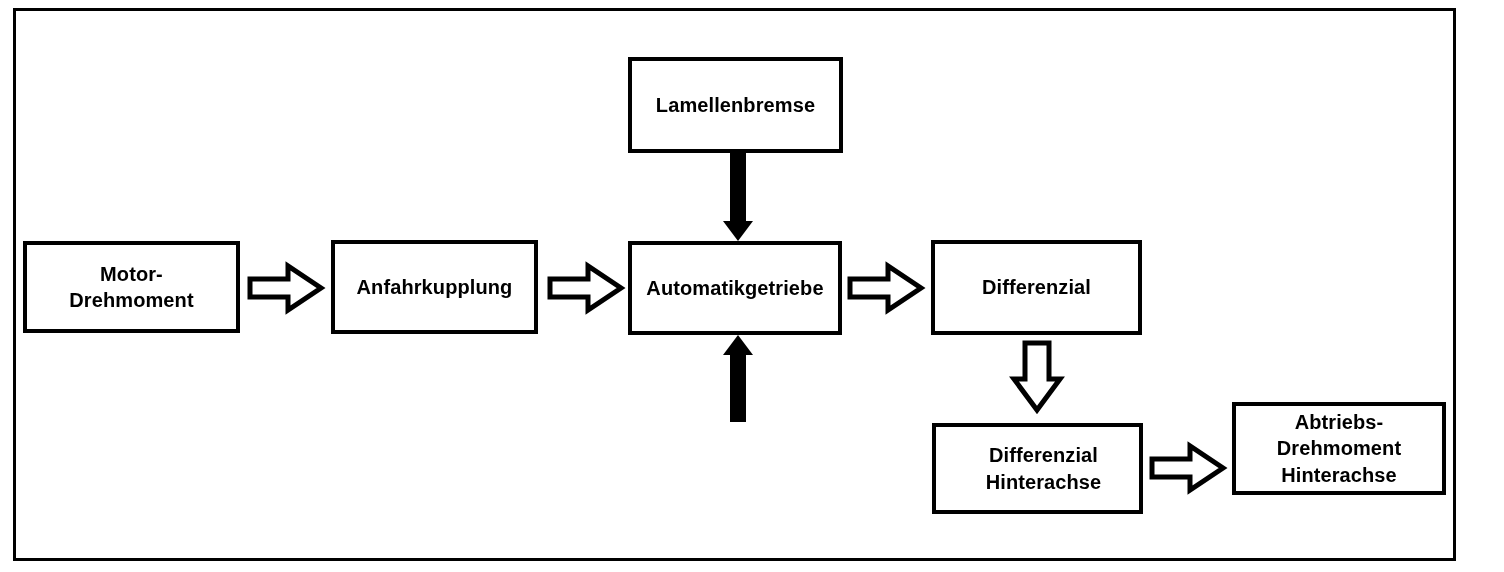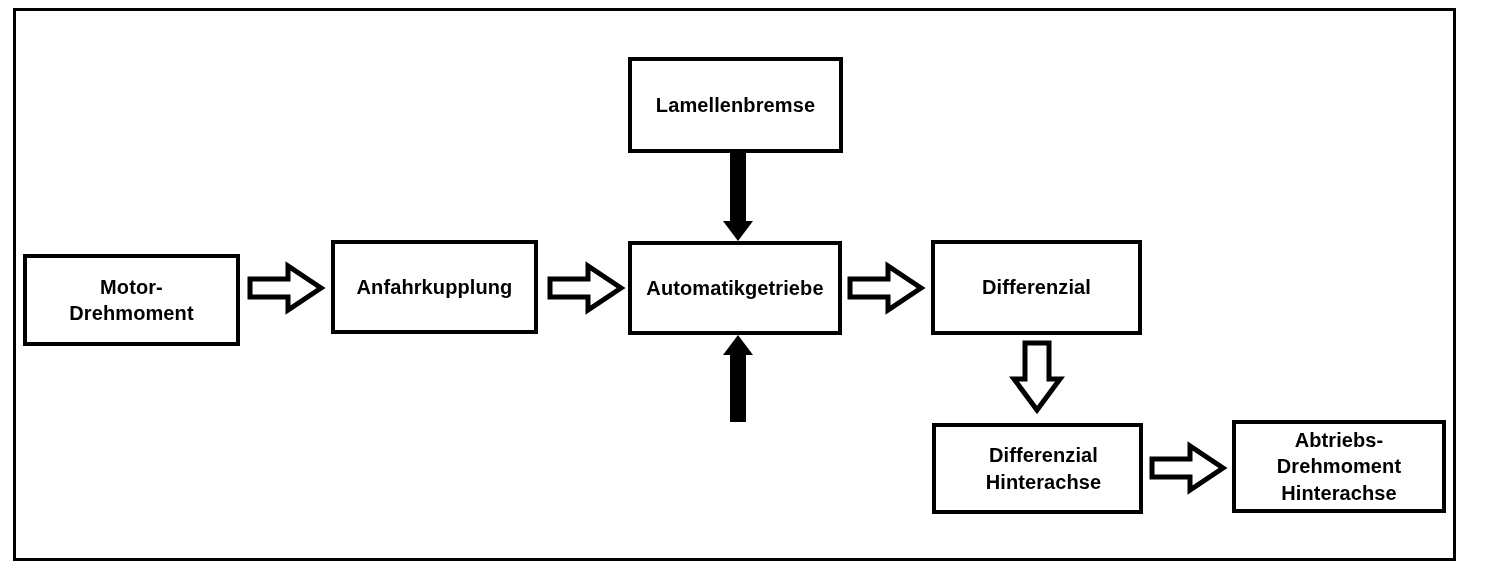--- a/index.html
+++ b/index.html
@@ -33,28 +33,28 @@
     font-size: 20px;
     line-height: 1.32;
   }
   .node-label { white-space: pre-line; letter-spacing: 0.1px; }
   .arrow {
     position: absolute;
     display: block;
     overflow: visible;
   }
   
-  #node-motor        { left: 23px;   top: 241px; width: 217px; height: 92px; margin-top: 13px; }
+  #node-motor        { left: 23px;   top: 241px; width: 217px; height: 92px; }
   #node-anfahr       { left: 331px;  top: 240px; width: 207px; height: 94px; }
   #node-bremse       { left: 628px;  top: 57px;  width: 215px; height: 96px; }
   #node-automatik    { left: 628px;  top: 241px; width: 214px; height: 94px; }
   #node-kupplung     { left: 629px;  top: 422px; width: 211px; height: 92px; }
   #node-gelenk       { left: 931px;  top: 240px; width: 211px; height: 95px; }
   #node-differenzial { left: 932px;  top: 423px; width: 211px; height: 91px; padding-left: 12px; }
-  #node-abtrieb      { left: 1232px; top: 420px; width: 214px; height: 93px; }
+  #node-abtrieb      { left: 1232px; top: 402px; width: 214px; height: 93px; }
 
   #arrow-a1 { left: 246px;  top: 260px; }
   #arrow-a2 { left: 546px;  top: 260px; }
   #arrow-a3 { left: 846px;  top: 260px; }
   #arrow-a4 { left: 1009px; top: 340px; }
   #arrow-a5 { left: 1148px; top: 440px; }
   #arrow-s1 { left: 722px;  top: 153px; }
   #arrow-s2 { left: 722px;  top: 335px; }
 </style>
 </head>

